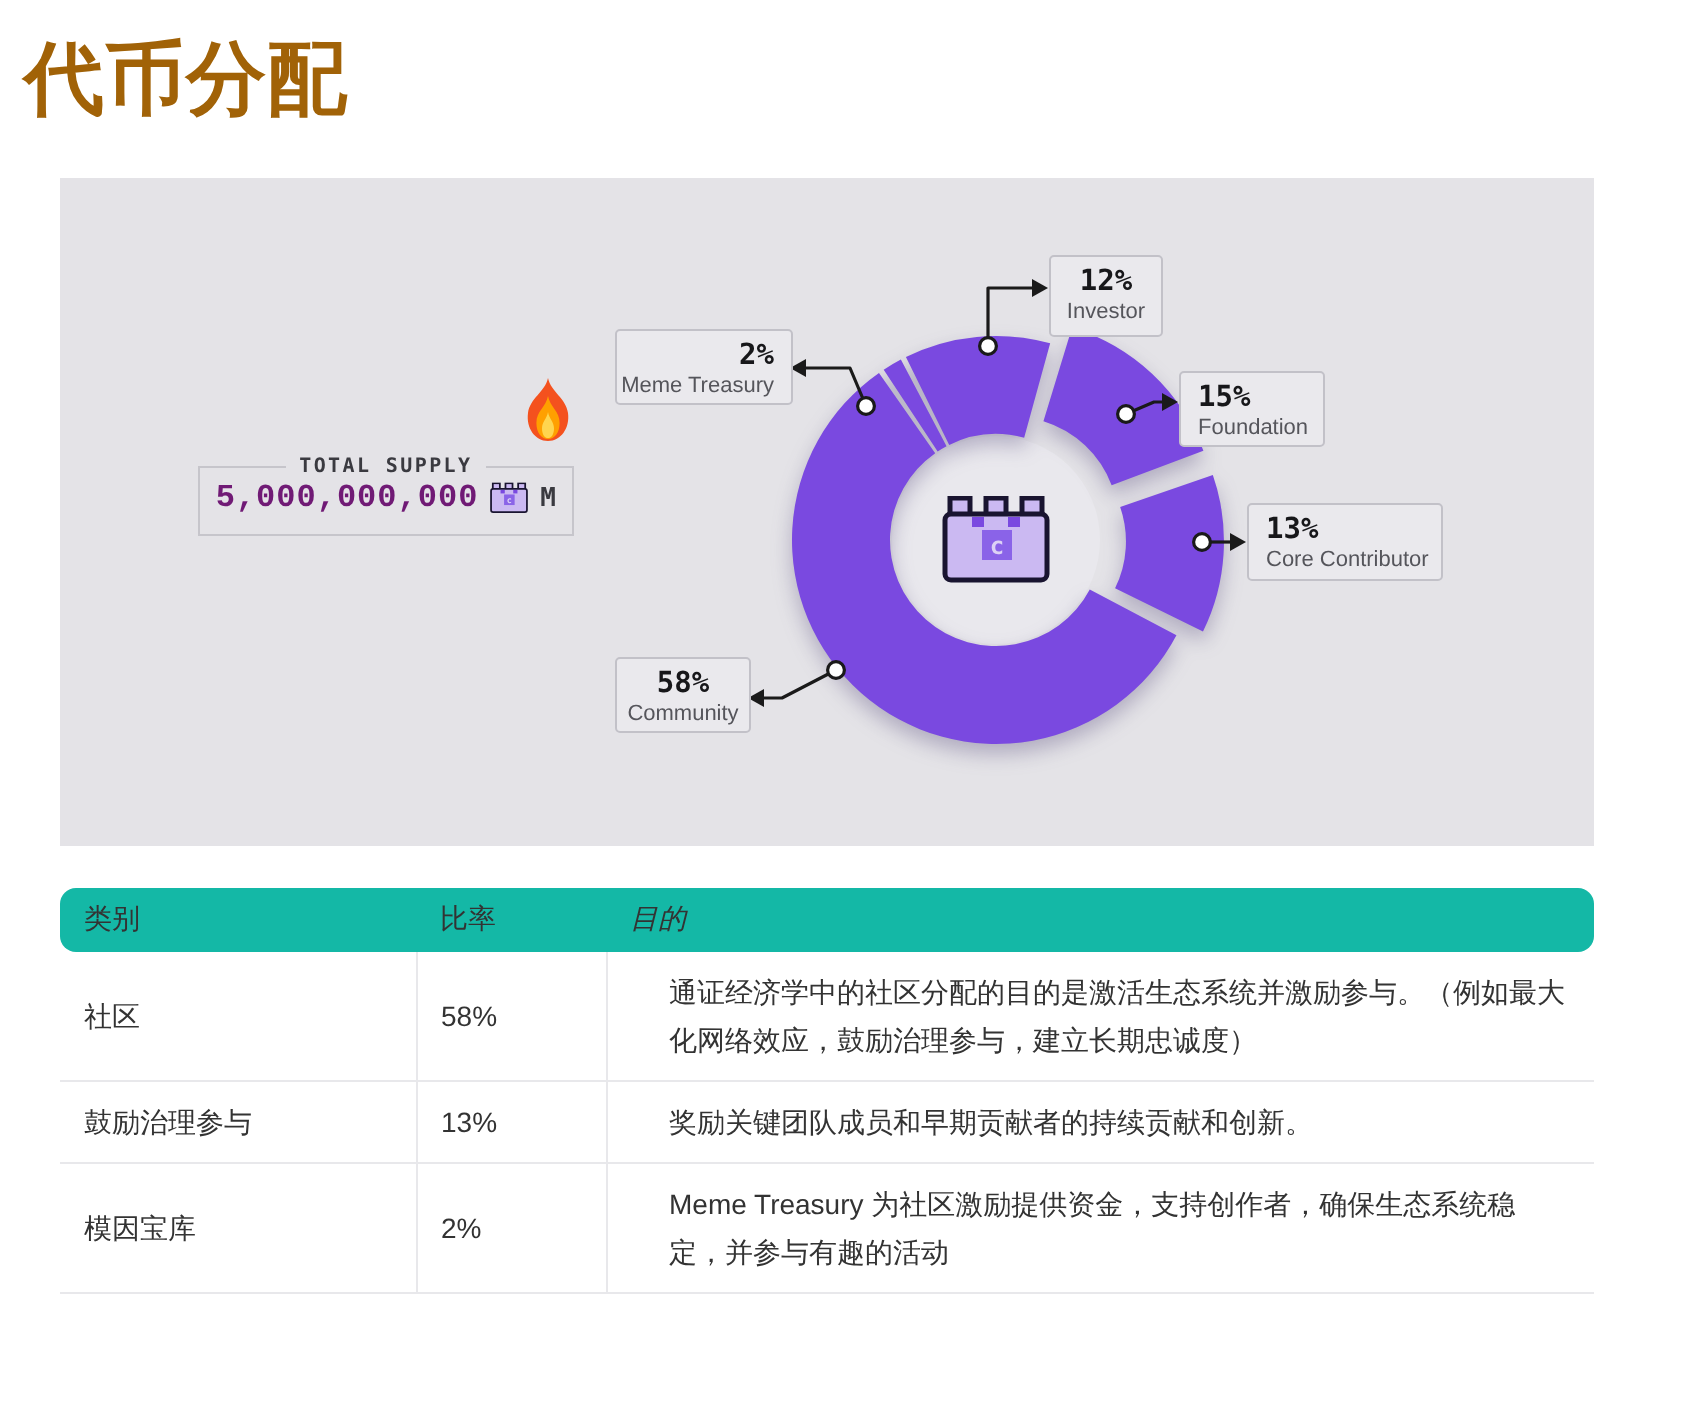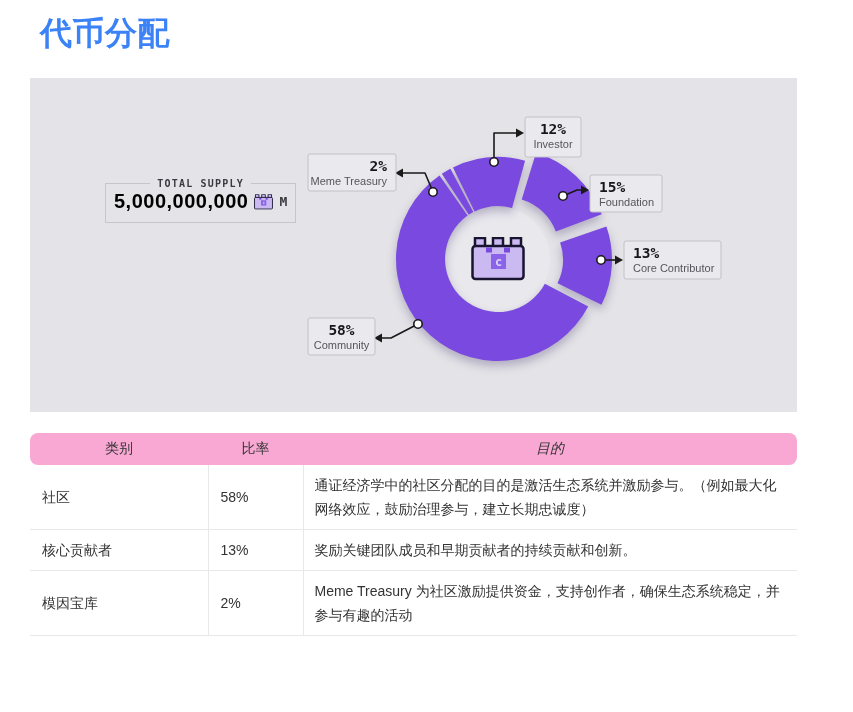--- a/index.html
+++ b/index.html
@@ -2,68 +2,68 @@
 <html><head>
 <meta charset="utf-8">
 <style>
   html,body{margin:0;padding:0;}
   body{
     width:853px;height:712px;background:#ffffff;overflow:hidden;
     font-family:"Liberation Sans","DejaVu Sans",sans-serif;color:#333;
     -webkit-font-smoothing:antialiased;
   }
   .page-title{
-    margin:12px 0 0 40px;font-size:32px;font-weight:700;color:#3b82f6;letter-spacing:.5px;
+    margin:12px 0 0 12px;font-size:40px;font-weight:700;color:#a16207;letter-spacing:.5px;
   }
   
   .panel{
     position:relative;width:767px;height:334px;margin:22px 0 0 30px;background:#E4E3E7;
   }
   .donut-svg{position:absolute;left:0;top:0;width:767px;height:334px;}
   .donut-shadow{filter:drop-shadow(0px 5px 5px rgba(80,70,120,.35));}
   .callout-line{fill:none;stroke:#1A1A1A;stroke-width:1.6;stroke-linejoin:round;}
   .callout-pct{font-family:"DejaVu Sans Mono",monospace;font-weight:700;font-size:14.5px;fill:#17171A;}
   .callout-name{font-family:"Liberation Sans",sans-serif;font-size:11px;fill:#55555B;}
   
   .supply{
     position:absolute;left:75px;top:100px;width:182px;
-    display:flex;flex-direction:row;align-items:center;
+    display:flex;flex-direction:column;align-items:flex-end;
   }
   .flame{margin-bottom:5px;}
   .supply-box{
     width:100%;box-sizing:border-box;margin:0;padding:1px 8px 9px 8px;
     border:1px solid #C6C5CB;background:transparent;
   }
   .supply-box legend{
     margin:0 auto;text-align:center;padding:0 7px;
     font-family:"DejaVu Sans Mono",monospace;font-size:10px;font-weight:700;
     letter-spacing:1.2px;color:#3A3A40;
   }
   .supply-row{display:flex;align-items:center;justify-content:center;gap:6px;}
   .supply-value{
-    font-family:Liberation Sans, sans-serif;font-weight:700;font-size:20px;
-    color:#000000;letter-spacing:.5px;
+    font-family:Liberation Mono, monospace;font-weight:700;font-size:16px;
+    color:#701a75;letter-spacing:.5px;
   }
   .supply-unit{font-family:"DejaVu Sans Mono",monospace;font-weight:700;font-size:13px;color:#3A3A40;}
   .coin-small{display:block;}
   
   .table-wrap{width:767px;margin:21px 0 0 30px;}
   table{width:100%;border-collapse:collapse;table-layout:fixed;font-size:14px;color:#333;}
   thead th{
-    background:#f9a8d4;font-weight:400;text-align:center;color:#333;
+    background:#14b8a6;font-weight:400;text-align:left;color:#333;
     padding:7px 12px;font-size:14px;
   }
   thead th:first-child{border-radius:8px 0 0 8px;}
   thead th:last-child{border-radius:0 8px 8px 0;font-style:italic;}
   tbody td{
     border-bottom:1px solid #E8E8EB;padding:8px 12px;vertical-align:middle;
     line-height:24px;
   }
   tbody td + td{border-left:1px solid #E8E8EB;}
-  tbody td:last-child{padding-left:11px;}
+  tbody td:last-child{padding-left:31px;}
 </style>
 </head>
 <body>
 
 <svg width="0" height="0" style="position:absolute" aria-hidden="true">
   <symbol id="coin-sym" viewBox="0 0 54 44">
     <rect x="4" y="1" width="10" height="10" fill="#CBB9F2" stroke="#191430" stroke-width="2.5"></rect>
     <rect x="22" y="1" width="10" height="10" fill="#CBB9F2" stroke="#191430" stroke-width="2.5"></rect>
     <rect x="40" y="1" width="10" height="10" fill="#CBB9F2" stroke="#191430" stroke-width="2.5"></rect>
     <rect x="1.5" y="9" width="51" height="33" rx="3" fill="#CBB9F2" stroke="#191430" stroke-width="2.5"></rect>
@@ -166,21 +166,21 @@
         <th>目的</th>
       </tr>
     </thead>
     <tbody>
         <tr>
           <td>社区</td>
           <td>58%</td>
           <td>通证经济学中的社区分配的目的是激活生态系统并激励参与。（例如最大化网络效应，鼓励治理参与，建立长期忠诚度）</td>
         </tr>
         <tr>
-          <td>核心贡献者</td>
+          <td>鼓励治理参与</td>
           <td>13%</td>
           <td>奖励关键团队成员和早期贡献者的持续贡献和创新。</td>
         </tr>
         <tr>
           <td>模因宝库</td>
           <td>2%</td>
           <td>Meme Treasury 为社区激励提供资金，支持创作者，确保生态系统稳定，并参与有趣的活动</td>
         </tr>
       </tbody>
   </table>

